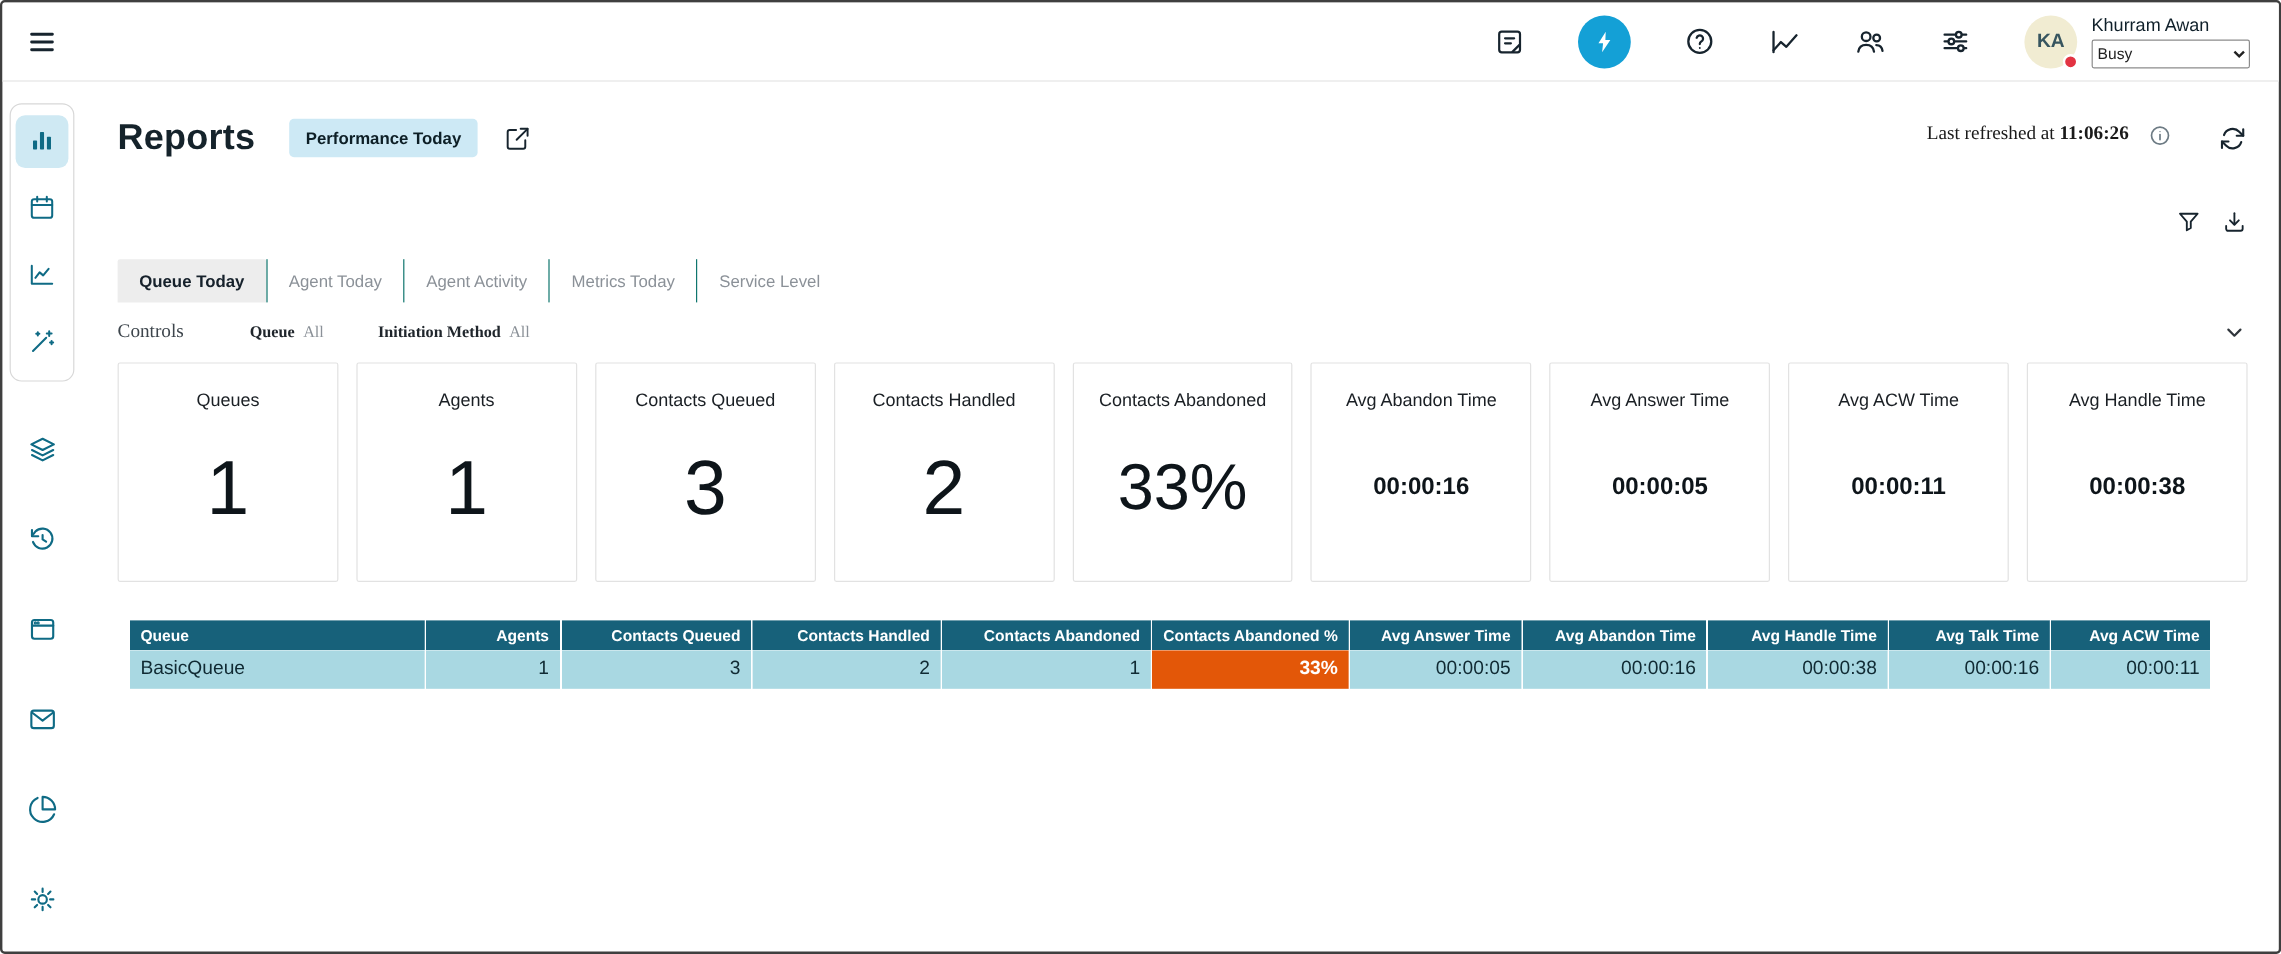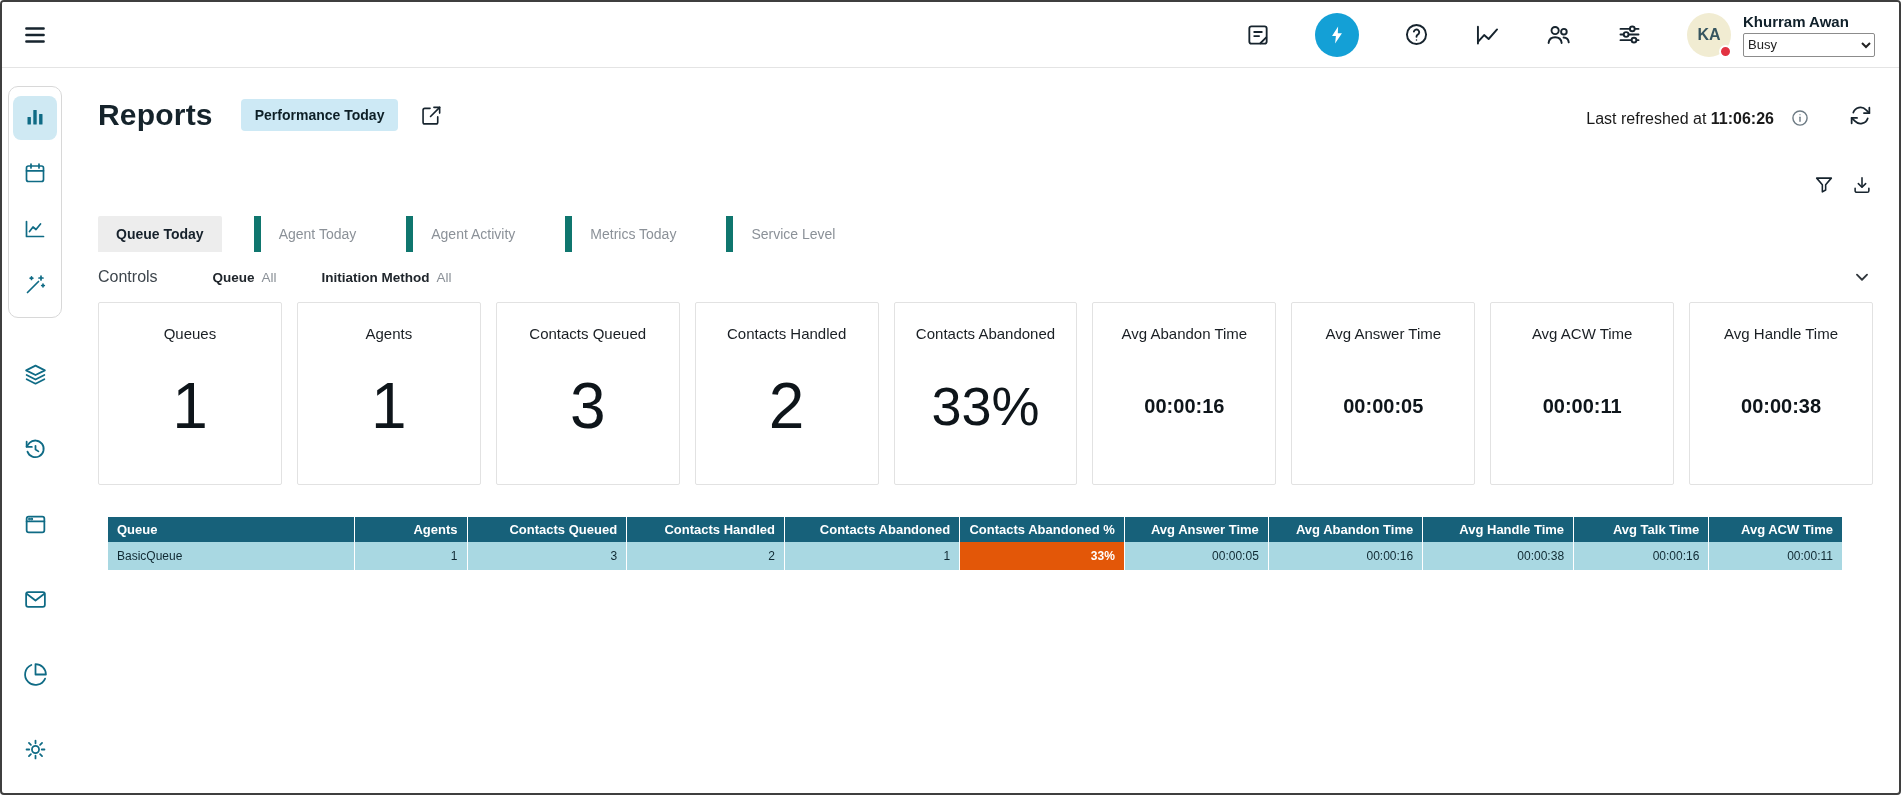--- a/index.html
+++ b/index.html
@@ -21,21 +21,21 @@
   .topbar-right { margin-left:auto; display:flex; align-items:center; gap:44px; }
   .circle-btn { width:44px; height:44px; border-radius:50%; background:var(--active-blue,#14a0d6);
                 display:flex; align-items:center; justify-content:center; border:none; cursor:pointer; }
   .user-block { display:flex; align-items:flex-start; gap:12px; }
   .avatar { position:relative; width:44px; height:44px; border-radius:50%; background:#f1ecd2;
             display:flex; align-items:center; justify-content:center; font-weight:bold;
             font-size:16px; color:#37555f; cursor:pointer; border:none; }
   .status-dot { position:absolute; right:-1px; bottom:-1px; width:13px; height:13px;
                 border-radius:50%; background:#e23342; border:2px solid #fff; }
   .user-meta { display:flex; flex-direction:column; gap:3px; }
-  .user-name { font-weight:bold; font-size:15px; color:#10202a; }
+  .user-name { font-weight:normal; font-size:15px; color:#10202a; }
   .status-select { width:132px; height:24px; font-size:13px; font-family:inherit;
                    border:1px solid #8c8c8c; border-radius:2px; color:#222; background:#fff; }
 
   
   .app { display:flex; height:725px; }
   .sidebar { width:66px; padding-top:18px; flex-shrink:0; }
   .side-card { width:54px; margin:0 auto; border:1px solid #d8d8d8; border-radius:10px;
                padding:9px 0; display:flex; flex-direction:column; align-items:center; gap:12px; }
   .side-item { width:44px; height:44px; display:flex; align-items:center; justify-content:center;
                color:var(--icon-teal,#0f6b85); background:none; border:none; cursor:pointer; border-radius:8px; }
@@ -43,38 +43,38 @@
   .side-group2 { margin-top:36px; display:flex; flex-direction:column; align-items:center; gap:31px; }
 
   .main { flex:1; padding:0 26px 0 30px; overflow:hidden; }
 
   
   .header-row { height:94px; display:flex; align-items:center; }
   .page-title { font-size:30px; font-weight:bold; letter-spacing:.2px; }
   .badge { margin-left:28px; background:var(--badge-blue,#cde9f5); color:#0d1f26; font-weight:bold;
            font-size:14px; padding:8px 14px; border-radius:4px; }
   .ext-link { margin-left:22px; }
-  .refresh-area { margin-left:auto; display:flex; align-items:flex-end; gap:16px; }
+  .refresh-area { margin-left:auto; display:flex; align-items:flex-start; gap:16px;font-family:Liberation Serif, serif; }
   .refresh-text { font-size:16px; color:#1a1a1a; }
   .refresh-text b { font-weight:bold; }
   .info-btn { color:#6d7b84; }
   .refresh-btn { margin-left:22px; color:#17242e; }
 
   
   .toolbar-row { height:46px; display:flex; align-items:center; justify-content:flex-end; gap:16px; }
 
   
   .tabs-row { margin-top:8px; display:flex; align-items:flex-end; }
   .tab { padding:10px 18px; font-size:14px; color:#8b9198; background:none; border:none;
          cursor:pointer; font-family:inherit; }
-  .tab + .tab { border-left:7px solid #0f766e;margin-left:32px; }
+  .tab + .tab { border-left:1px solid #0f766e; }
   .tab.active { background:#ededed; color:#16212b; font-weight:bold; border-radius:2px 2px 0 0; }
 
   
-  .controls-row { height:50px; display:flex; align-items:center; }
+  .controls-row { height:50px; display:flex; align-items:center;font-family:Liberation Serif, serif; }
   .controls-title { font-size:16px; color:#3d454c; margin-right:55px; }
   .filter-chip { display:flex; align-items:baseline; gap:7px; margin-right:45px;
                  background:none; border:none; cursor:pointer; font-family:inherit; }
   .filter-chip .f-name { font-size:13.5px; font-weight:bold; color:#20262c; }
   .filter-chip .f-val { font-size:13.5px; color:#8b9198; }
   .controls-chevron { margin-left:auto; color:#30363c; }
 
   
   .cards-row { margin-top:0; display:flex; gap:15px; }
   .card { flex:1; height:183px; background:#fff; border:1px solid #e2e2e2; border-radius:2px;
@@ -85,21 +85,21 @@
   .v-pct { font-size:54px; font-weight:400; color:#0e151a; }
   .v-time { font-size:20px; font-weight:bold; color:#0e151a; }
 
   
   .data-table { margin:32px 30px 0 10px; width:calc(100% - 40px); border-collapse:collapse;
                 table-layout:fixed; }
   .data-table th { background:var(--header-teal,#17617a); color:#fff; font-size:13px; font-weight:bold;
                    padding:5px 9px; text-align:right; white-space:nowrap; overflow:hidden;
                    border-right:1px solid rgba(255,255,255,.45); }
   .data-table th.col-left { text-align:left; }
-  .data-table td { background:var(--row-blue,#a9d8e2); color:#102a33; font-size:12px;
+  .data-table td { background:var(--row-blue,#a9d8e2); color:#102a33; font-size:16px;
                    padding:7px 9px; text-align:right; white-space:nowrap; overflow:hidden;
                    border-right:1px solid #ffffff; }
   .data-table td.col-left { text-align:left; }
   .data-table td.alert { background:var(--alert-orange,#e35708); color:#fff; font-weight:bold; }
 </style>
 </head>
 <body>
 
 <div class="screen">
 

